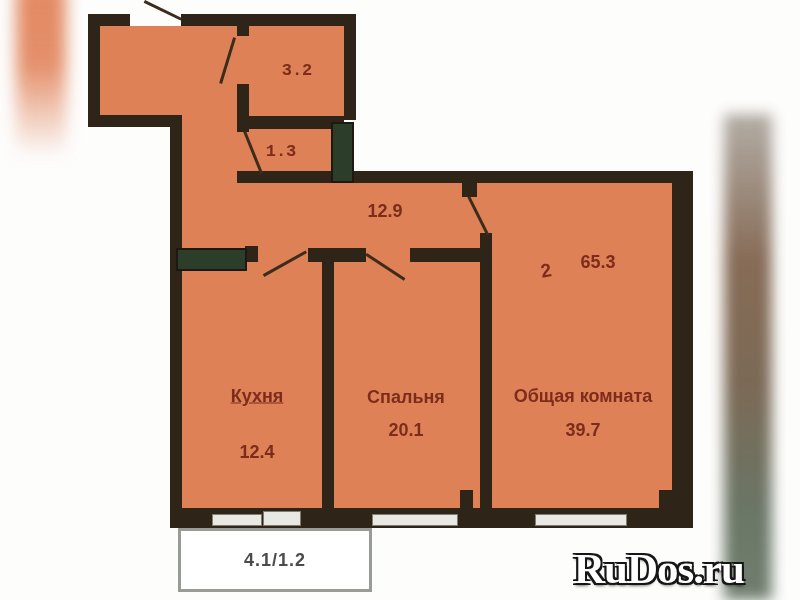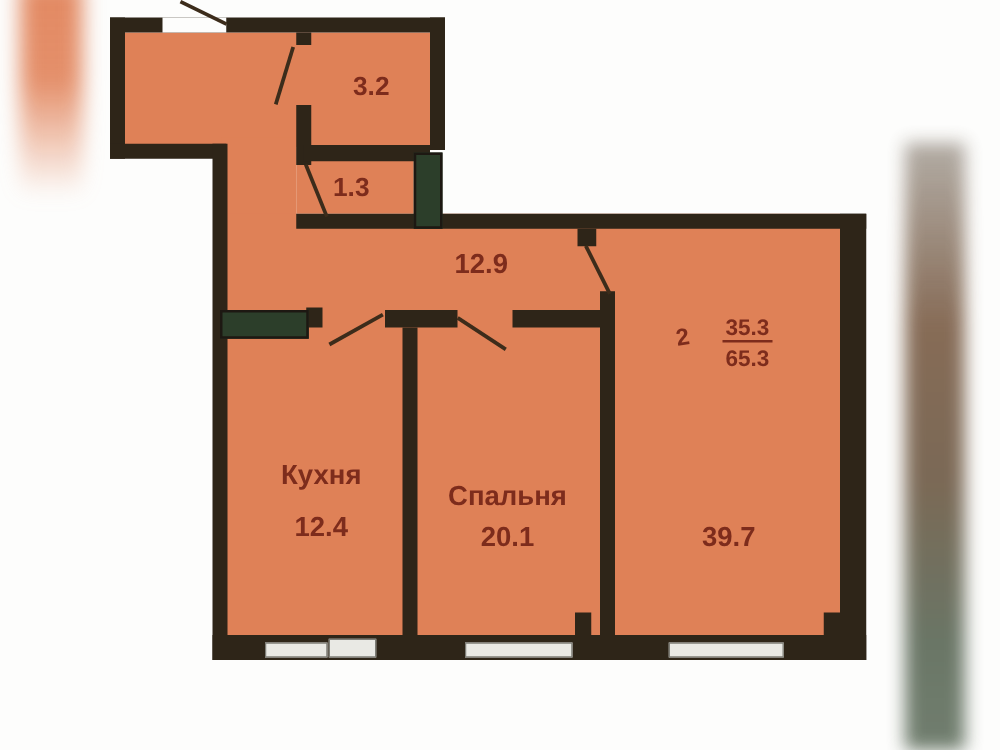--- a/index.html
+++ b/index.html
@@ -28,22 +28,22 @@
   .swing{height:0;border-top:3px solid #3c2c1b;transform-origin:0 0;z-index:4;}
   
   #balcony{left:178px;top:528px;width:194px;height:64px;background:#fff;
     border:3px solid #989c96;box-sizing:border-box;z-index:2;
     display:flex;align-items:center;justify-content:center;}
   #balcony .blabel{color:#4b4b4b;font-size:18px;font-weight:700;letter-spacing:1px;}
 
   
   .lbl{color:#7d2c1c;font-weight:700;z-index:5;text-align:center;transform:translate(-50%,-50%);
        white-space:nowrap;}
-  .lbl.s17{font-size:21px;}
-  .lbl.s18{font-size:22px;}
+  .lbl.s17{font-size:17px;font-family:Liberation Mono, monospace;}
+  .lbl.s18{font-size:18px;}
 
   
   #summary{left:556px;top:250px;width:84px;z-index:5;text-align:center;color:#7d2c1c;
            font-weight:700;font-size:18px;line-height:25px;}
   #summary .u{border-bottom:2px solid #7d2c1c;padding:0 2px 0 2px;}
   #rooms-count{left:541px;top:260px;z-index:5;color:#7d2c1c;font-weight:700;font-size:19px;
                transform:rotate(-10deg);}
 
   
   #watermark{left:574px;top:544px;width:220px;z-index:6;
@@ -96,31 +96,35 @@
   <div class="abs win" style="left:372px;top:514px;width:86px;height:12px;"></div>
   <div class="abs win" style="left:535px;top:514px;width:92px;height:12px;"></div>
 
   <div class="abs swing" style="left:145px;top:0px;width:41px;transform:rotate(25.9deg);"></div>
   <div class="abs swing" style="left:236px;top:38px;width:48px;transform:rotate(106.9deg);"></div>
   <div class="abs swing" style="left:246px;top:131px;width:45px;transform:rotate(68deg);"></div>
   <div class="abs swing" style="left:470px;top:196px;width:43px;transform:rotate(63.4deg);"></div>
   <div class="abs swing" style="left:307px;top:253px;width:49px;transform:rotate(150.8deg);"></div>
   <div class="abs swing" style="left:367px;top:253px;width:46px;transform:rotate(33.3deg);"></div>
 
+  <div class="abs" id="balcony">
+    <span class="blabel">4.1/1.2</span>
+  </div>
 
   <div class="abs lbl s17" style="left:297px;top:70px;">3.2</div>
   <div class="abs lbl s17" style="left:281px;top:151px;">1.3</div>
   <div class="abs lbl s18" style="left:385px;top:211px;">12.9</div>
 
-  <div class="abs lbl s18" style="left:257px;top:380px;">Кухня</div>
-  <div class="abs lbl s18" style="left:257px;top:422px;">12.4</div>
+  <div class="abs lbl s18" style="left:257px;top:396px;text-decoration:underline;">Кухня</div>
+  <div class="abs lbl s18" style="left:257px;top:452px;">12.4</div>
   <div class="abs lbl s18" style="left:406px;top:397px;">Спальня</div>
   <div class="abs lbl s18" style="left:406px;top:430px;">20.1</div>
+  <div class="abs lbl s18" style="left:583px;top:396px;">Общая комната</div>
   <div class="abs lbl s18" style="left:583px;top:430px;">39.7</div>
 
   <div class="abs" id="rooms-count">2</div>
   <div class="abs" id="summary">
-    <div><span class="u">35.3</span></div>
     <div>65.3</div>
   </div>
 
+  <div class="abs" id="watermark">RuDos.ru</div>
 
 </div>
 
 </body></html>

